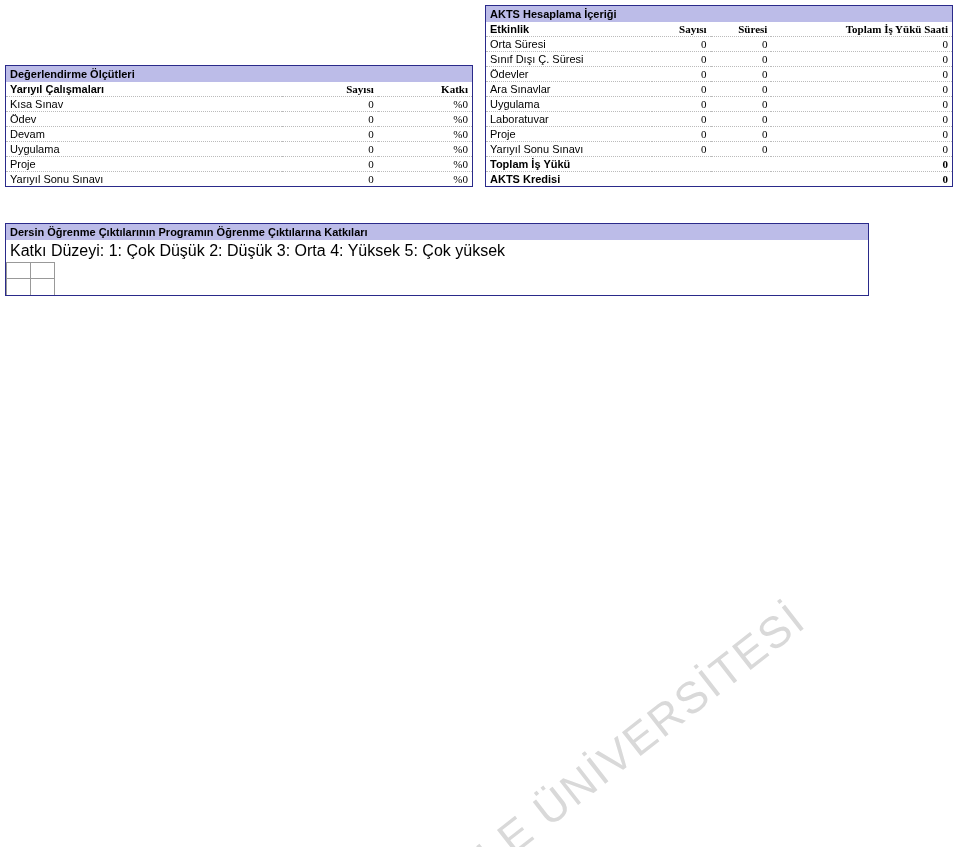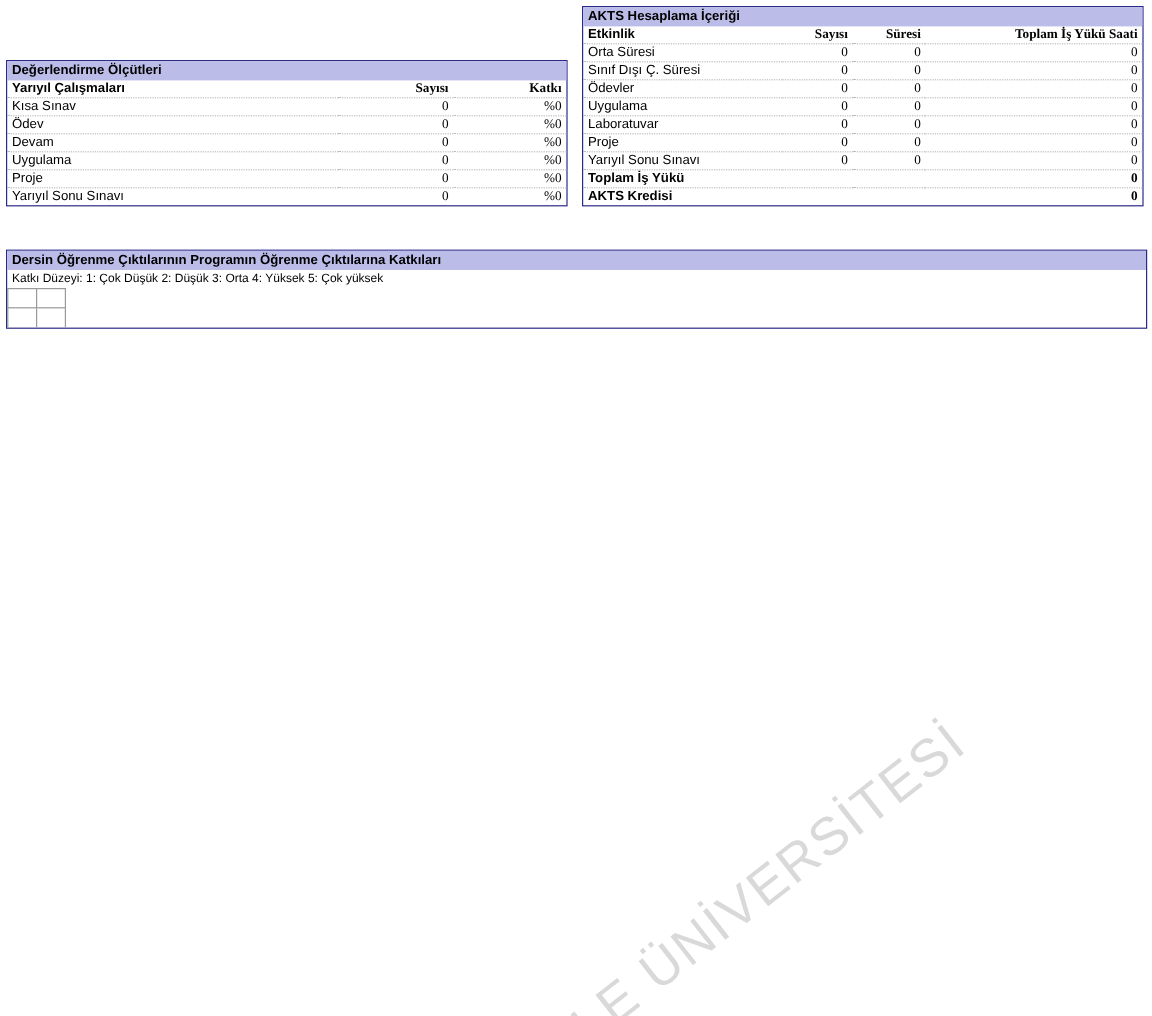--- a/index.html
+++ b/index.html
@@ -46,37 +46,37 @@
   }
   td.num, th.num { text-align: right; font-family: Liberation Serif, serif; }
   tr.bold-row td { font-weight: bold; }
   tr:last-child td { border-bottom: none; }
   .panel-left table tr:last-child td,
   .panel-right table tr:last-child td { border-bottom: none; }
 
   .contrib-panel {
     margin-top: 36px;
     border: 1px solid #2a2a8a;
-    width: 951px;
+    width: 864px;
   }
   .contrib-body table {
     border-collapse: collapse;
   }
   .contrib-body td {
     border: 1px solid #999;
     width: 24px;
     height: 16px;
     padding: 0;
   }
   .contrib-body {
     padding: 0;
   }
   .contrib-label {
     padding: 2px 4px;
-    font-size: 10px;
+    font-size: 16px;
   }
   .watermark {
     position: absolute;
     right: 110px;
     bottom: 60px;
     font-size: 44px;
     color: #d9d9d9;
     transform: rotate(-38deg);
     transform-origin: center;
     letter-spacing: 2px;
@@ -155,20 +155,26 @@
         <td class="num">0</td>
         <td class="num">0</td>
       </tr>
       <tr>
         <td>Ödevler</td>
         <td class="num">0</td>
         <td class="num">0</td>
         <td class="num">0</td>
       </tr>
       <tr>
+        <td>Ara Sınavlar</td>
+        <td class="num">0</td>
+        <td class="num">0</td>
+        <td class="num">0</td>
+      </tr>
+      <tr>
         <td>Uygulama</td>
         <td class="num">0</td>
         <td class="num">0</td>
         <td class="num">0</td>
       </tr>
       <tr>
         <td>Laboratuvar</td>
         <td class="num">0</td>
         <td class="num">0</td>
         <td class="num">0</td>

